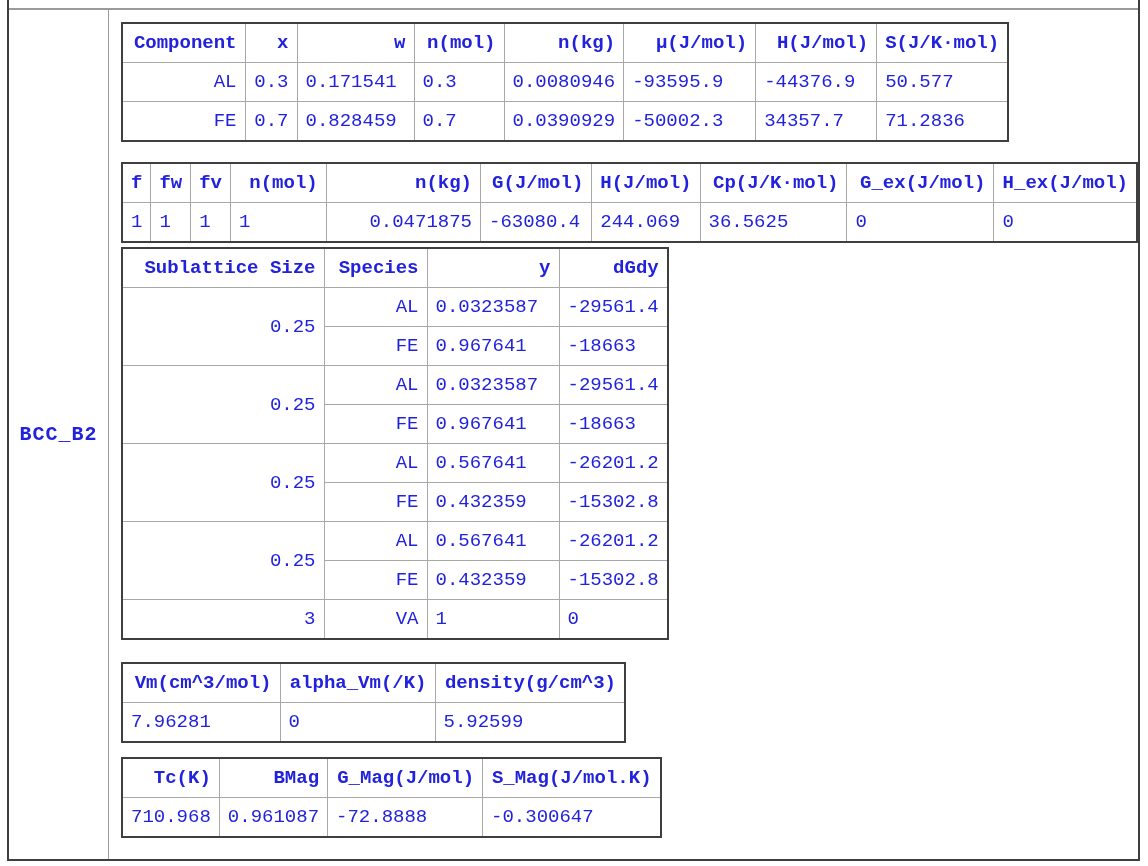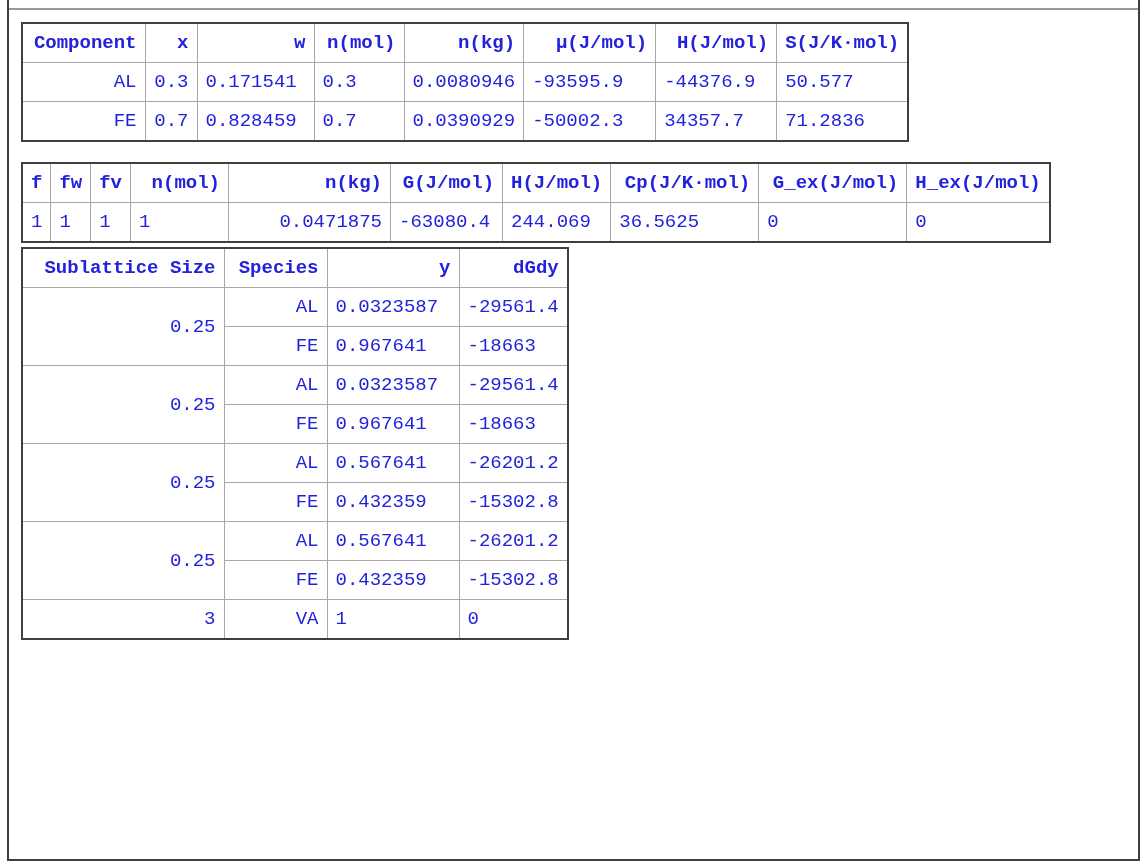--- a/index.html
+++ b/index.html
@@ -107,20 +107,23 @@
   #tbl-magnetic th:nth-child(2){width:108px}
   #tbl-magnetic th:nth-child(3){width:155px}
   #tbl-magnetic th:nth-child(4){width:178px}
 </style>
 </head>
 <body>
 
 <div class="outer">
   <div class="top-divider"></div>
   <div class="row">
+    <div class="phase-cell">
+      <span class="phase-label">BCC_B2</span>
+    </div>
     <div class="content-cell">
       <table id="tbl-components">
           <thead>
             <tr>
               <th>Component</th>
               <th>x</th>
               <th>w</th>
               <th>n(mol)</th>
               <th>n(kg)</th>
               <th>μ(J/mol)</th>
@@ -236,15 +239,49 @@
               <td>-15302.8</td>
             </tr>
             <tr>
               <td class="a-c">3</td>
               <td class="a-c">VA</td>
               <td>1</td>
               <td>0</td>
             </tr>
           </tbody>
         </table>
+      <table id="tbl-volume">
+          <thead>
+            <tr>
+              <th>Vm(cm^3/mol)</th>
+              <th>alpha_Vm(/K)</th>
+              <th>density(g/cm^3)</th>
+            </tr>
+          </thead>
+          <tbody>
+            <tr>
+              <td>7.96281</td>
+              <td>0</td>
+              <td>5.92599</td>
+            </tr>
+          </tbody>
+        </table>
+      <table id="tbl-magnetic">
+          <thead>
+            <tr>
+              <th>Tc(K)</th>
+              <th>BMag</th>
+              <th>G_Mag(J/mol)</th>
+              <th>S_Mag(J/mol.K)</th>
+            </tr>
+          </thead>
+          <tbody>
+            <tr>
+              <td>710.968</td>
+              <td>0.961087</td>
+              <td>-72.8888</td>
+              <td>-0.300647</td>
+            </tr>
+          </tbody>
+        </table>
     </div>
   </div>
 </div>
 
 </body></html>

